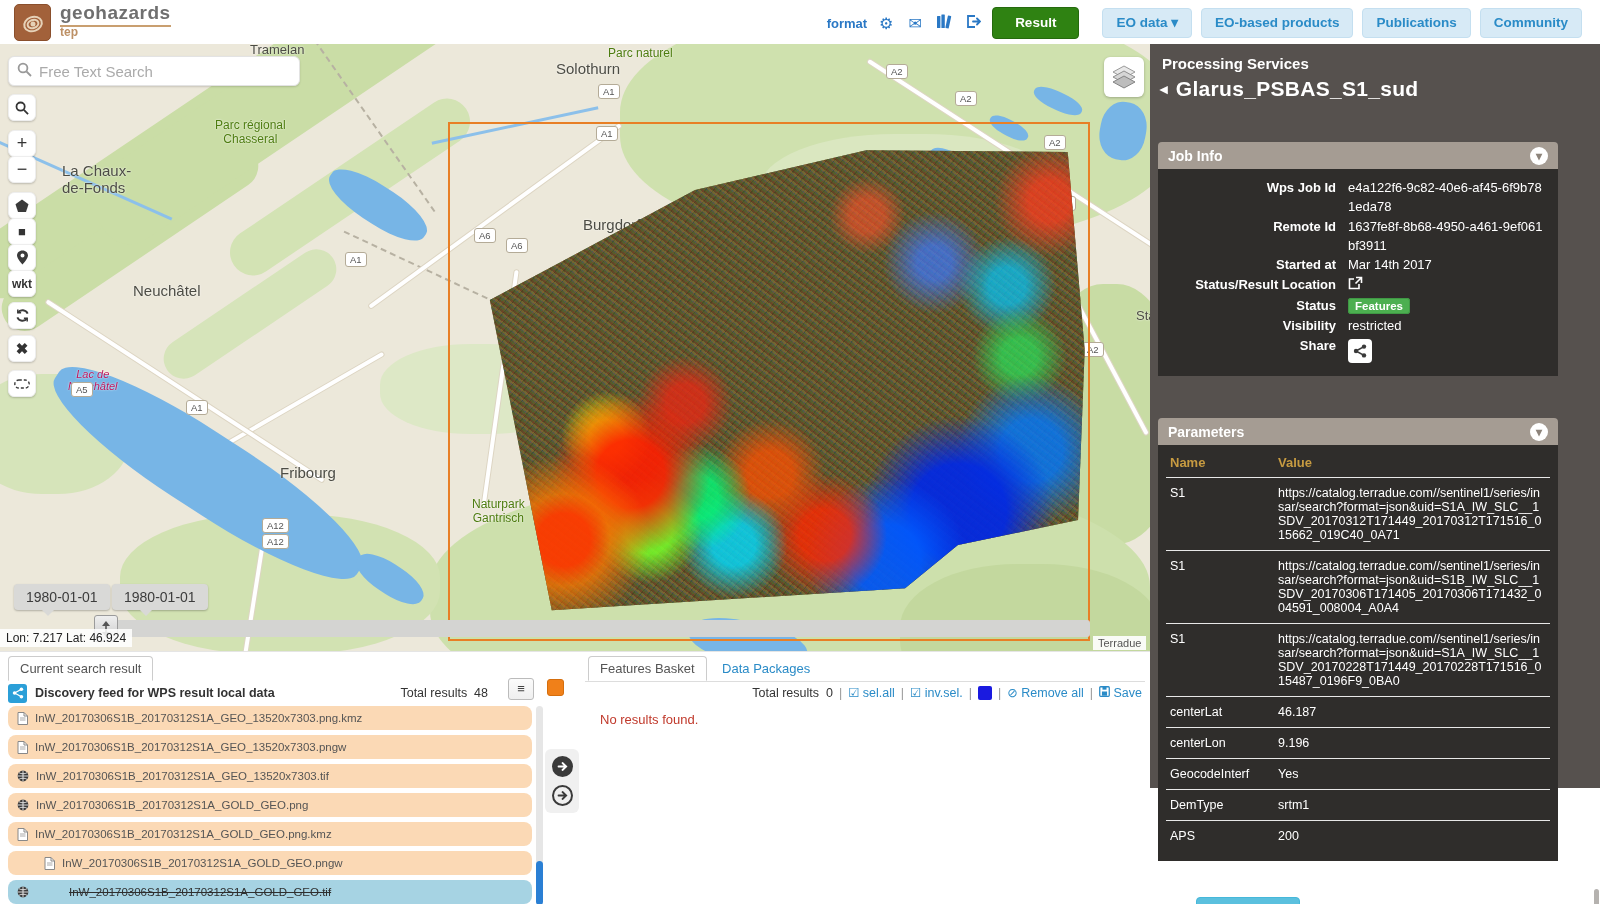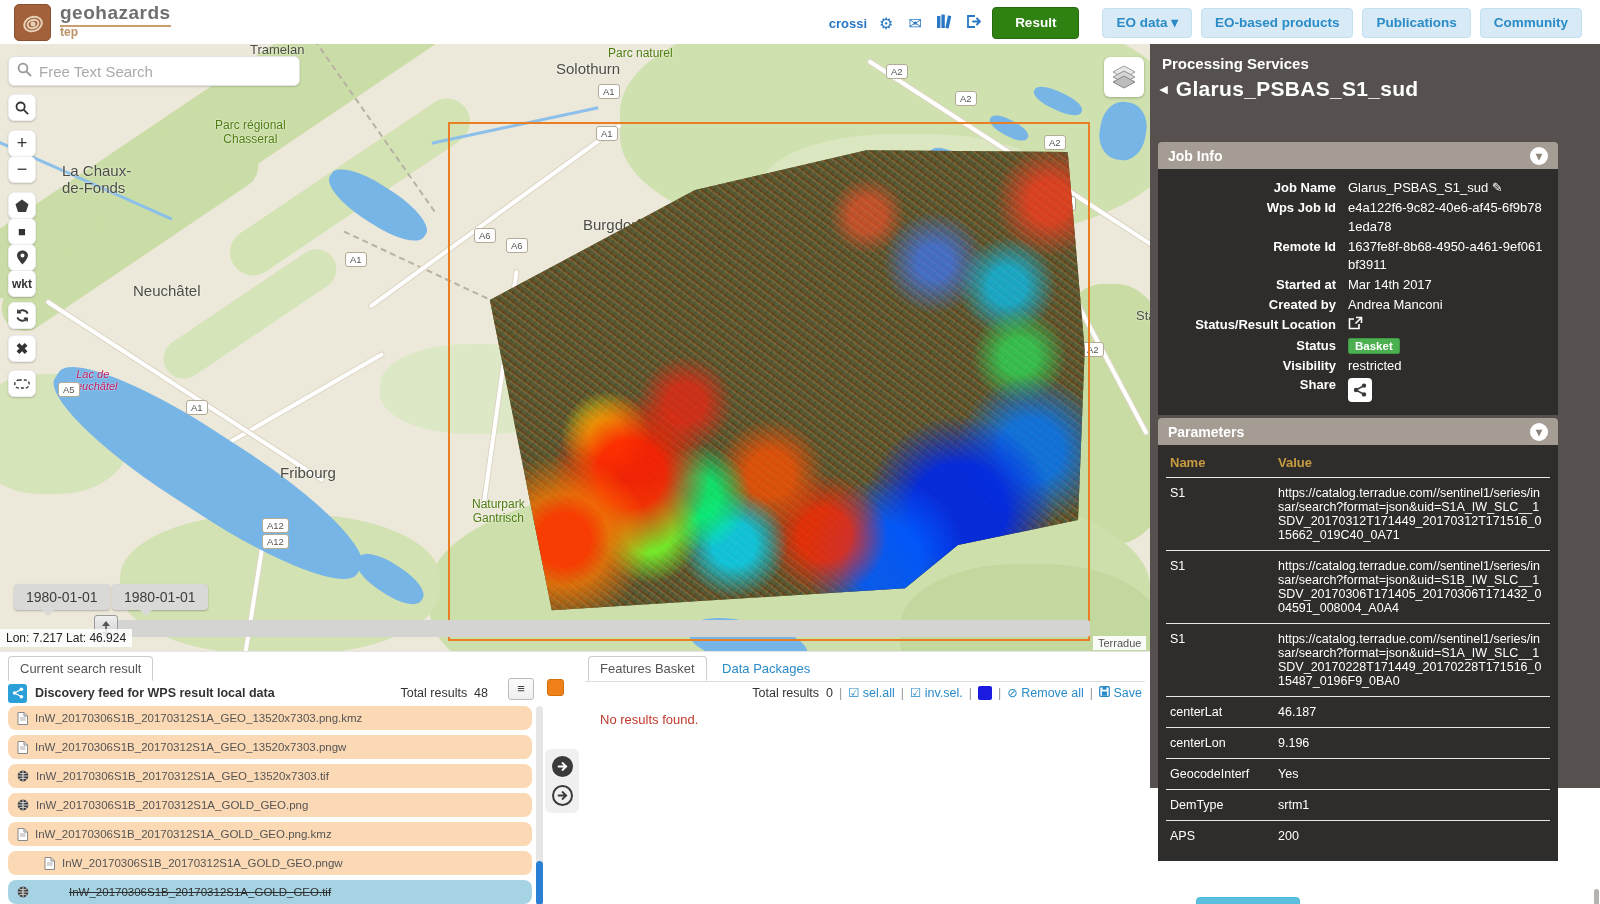--- a/index.html
+++ b/index.html
@@ -125,21 +125,21 @@
         <g fill="none" stroke="#e6d2b8" stroke-width="2">
           <ellipse cx="12" cy="13" rx="9" ry="7" transform="rotate(-20 12 13)"></ellipse>
           <ellipse cx="12" cy="13" rx="5.5" ry="4" transform="rotate(-20 12 13)"></ellipse>
           <circle cx="12" cy="13" r="1.5" fill="#e6d2b8"></circle>
         </g>
       </svg>
   </div>
   <div id="brand-name">geohazards</div>
   <div id="brand-sub">tep</div>
   <div id="topnav">
-    <span class="userlink">crossi</span>
+    <span class="userlink">format</span>
     <span class="navicon">⚙</span>
     <span class="navicon">✉</span>
     <span class="navicon"><svg width="16" height="15" viewBox="0 0 16 15">
           <g fill="#2a78c5">
             <rect x="1" y="2" width="3.4" height="12" rx="0.5"></rect>
             <rect x="5.4" y="0.5" width="3.4" height="13.5" rx="0.5"></rect>
             <rect x="10.6" y="1.6" width="3.4" height="12.6" rx="0.5" transform="rotate(12 12 8)"></rect>
           </g>
         </svg></span>
     <span class="navicon"><svg width="16" height="15" viewBox="0 0 16 15">
@@ -209,21 +209,21 @@
 Neuchâtel</span>
   <span class="plabel big" style="left:280px;top:420px;">Fribourg</span>
   <span class="plabel grn" style="left:472px;top:453px;text-align:center;">Naturpark
 Gantrisch</span>
   <span class="plabel" style="left:1136px;top:264px;">Sta</span>
 
   <span class="badge-road" style="left:598px;top:40px;">A1</span>
   <span class="badge-road" style="left:596px;top:82px;">A1</span>
   <span class="badge-road" style="left:345px;top:208px;">A1</span>
   <span class="badge-road" style="left:186px;top:356px;">A1</span>
-  <span class="badge-road" style="left:58px;top:338px;">A5</span>
+  <span class="badge-road" style="left:71px;top:338px;">A5</span>
   <span class="badge-road" style="left:474px;top:184px;">A6</span>
   <span class="badge-road" style="left:506px;top:194px;">A6</span>
   <span class="badge-road" style="left:262px;top:474px;">A12</span>
   <span class="badge-road" style="left:262px;top:490px;">A12</span>
   <span class="badge-road" style="left:240px;top:576px;">A12</span>
   <span class="badge-road" style="left:886px;top:20px;">A2</span>
   <span class="badge-road" style="left:955px;top:47px;">A2</span>
   <span class="badge-road" style="left:1044px;top:91px;">A2</span>
   <span class="badge-road" style="left:1054px;top:152px;">A2</span>
   <span class="badge-road" style="left:1082px;top:298px;">A2</span>
@@ -425,49 +425,41 @@
       <span>Glarus_PSBAS_S1_sud</span>
     </div>
 
   <div class="card" style="top:98px;">
     <div class="card-h">
         <span>Job Info</span>
         <span class="chev">▾</span>
       </div>
     <div class="card-b">
       <div class="jrow">
-          <span class="jlab">Job Name</span>
-          <span class="jval"><span>Glarus_PSBAS_S1_sud</span> <span>✎</span></span>
-        </div>
-      <div class="jrow">
           <span class="jlab">Wps Job Id</span>
           <span class="jval">e4a122f6-9c82-40e6-af45-6f9b781eda78</span>
         </div>
       <div class="jrow">
           <span class="jlab">Remote Id</span>
           <span class="jval">1637fe8f-8b68-4950-a461-9ef061bf3911</span>
         </div>
       <div class="jrow">
           <span class="jlab">Started at</span>
           <span class="jval">Mar 14th 2017</span>
-        </div>
-      <div class="jrow">
-          <span class="jlab">Created by</span>
-          <span class="jval">Andrea Manconi</span>
         </div>
       <div class="jrow">
           <span class="jlab">Status/Result Location</span>
           <span class="jval"><svg width="15" height="14" viewBox="0 0 15 14">
               <path d="M6 3 H1.5 V12.5 H11 V8" fill="none" stroke="#fff" stroke-width="1.6"></path>
               <path d="M8 1.5 H13.5 V7 M13.5 1.5 L7.5 7.5" fill="none" stroke="#fff" stroke-width="1.6"></path>
             </svg></span>
         </div>
       <div class="jrow">
           <span class="jlab">Status</span>
-          <span class="jval"><span class="badge-success">Basket</span></span>
+          <span class="jval"><span class="badge-success">Features</span></span>
         </div>
       <div class="jrow">
           <span class="jlab">Visibility</span>
           <span class="jval">restricted</span>
         </div>
       <div class="jrow">
           <span class="jlab">Share</span>
           <span class="jval">
             <span class="share-white">
               <svg width="14" height="14" viewBox="0 0 14 14">

